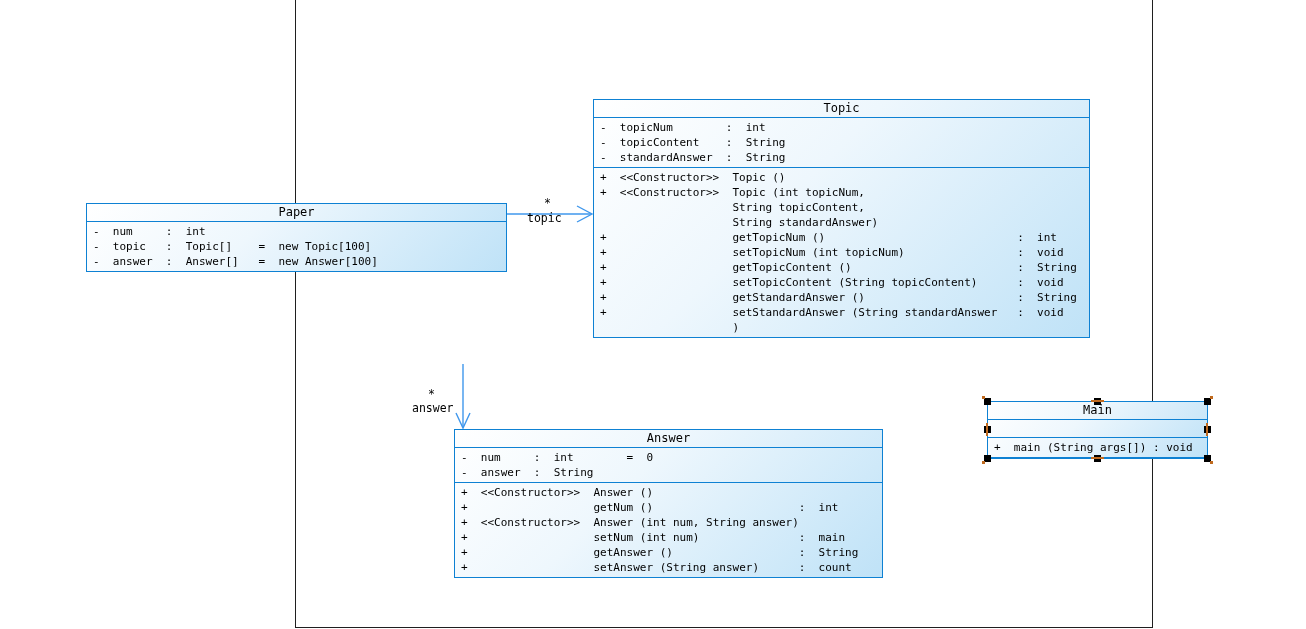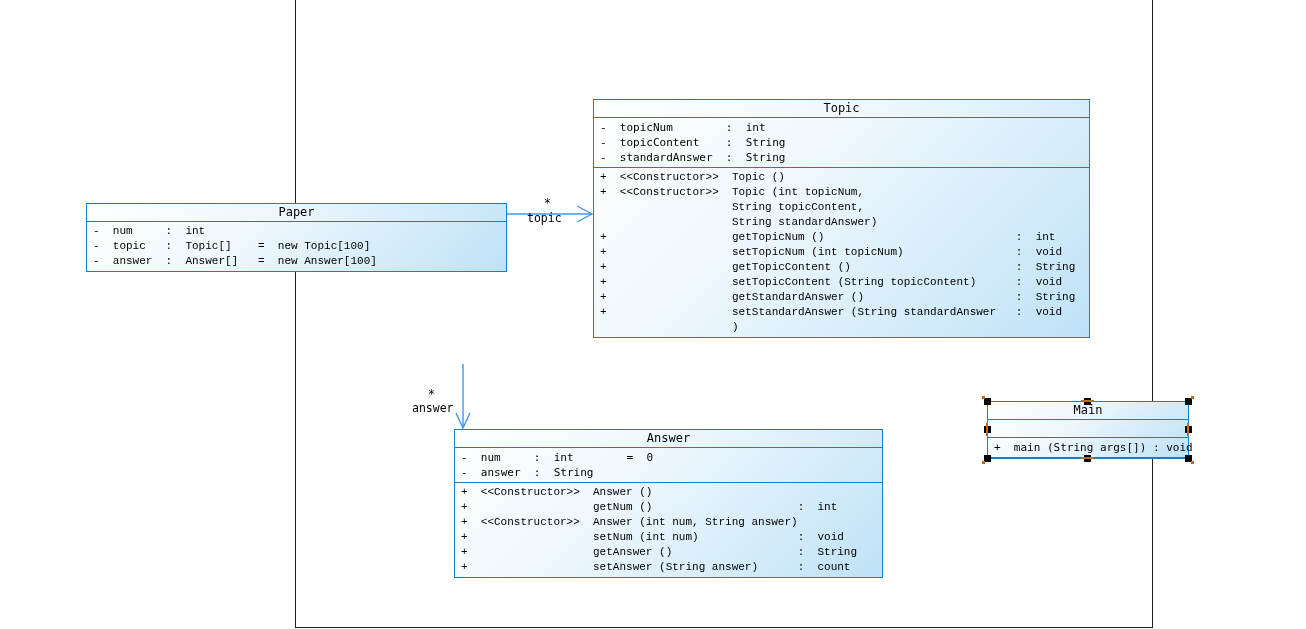--- a/index.html
+++ b/index.html
@@ -23,21 +23,21 @@
     background:linear-gradient(135deg,#ffffff 0%,#eef7fd 40%,#bfe2f7 100%);
     box-sizing:border-box;
     overflow:visible;
   }
   .uml-title {
     height:17px; line-height:17px; text-align:center;
     font-size:12px; border-bottom:1px solid #0e81d3;
     white-space:pre;
   }
   .uml-section { padding:2px 6px; border-bottom:1px solid #0e81d3; }
-  .uml-section:last-child { border-bottom:none;font-family:Liberation Mono, monospace; }
+  .uml-section:last-child { border-bottom:none; }
   .uml-line { white-space:pre; font-size:11px; line-height:15px; height:15px; }
   .empty-section { height:17px; padding:0 6px; }
 
   
   .conn-label { position:absolute; white-space:pre; font-size:11.5px; line-height:14px; }
 
   svg.connectors { position:absolute; left:0; top:0; pointer-events:none; }
   svg.connectors * { pointer-events:auto; }
 
   
@@ -52,21 +52,21 @@
   .h-ml::before,.h-mr::before { top:-3px; bottom:-3px; left:2px; width:2px; }
   .h-tl::before { left:-2px; top:-2px; width:3px; height:3px; }
   .h-tr::before { right:-2px; top:-2px; width:3px; height:3px; }
   .h-bl::before { left:-2px; bottom:-2px; width:3px; height:3px; }
   .h-br::before { right:-2px; bottom:-2px; width:3px; height:3px; }
 
   
   #box-paper  { left:86px;  top:203px; width:421px; }
   #box-topic  { left:593px; top:99px;  width:497px; }
   #box-answer { left:454px; top:429px; width:429px; }
-  #box-main   { left:987px; top:401px; width:202px; }
+  #box-main   { left:987px; top:401px; width:221px; }
 
   #lbl-topic-mult   { left:544px; top:196px; }
   #lbl-topic-name   { left:527px; top:211px; }
   #lbl-answer-mult  { left:428px; top:387px; }
   #lbl-answer-name  { left:412px; top:401px; }
 </style>
 </head>
 <body>
 
 <div class="canvas">
@@ -123,21 +123,21 @@
   <div class="uml-class" id="box-answer">
     <div class="uml-title">Answer</div>
     <div class="uml-section">
       <div class="uml-line">-  num     :  int        =  0</div>
       <div class="uml-line">-  answer  :  String</div>
     </div>
     <div class="uml-section">
       <div class="uml-line">+  &lt;&lt;Constructor&gt;&gt;  Answer ()</div>
       <div class="uml-line">+                   getNum ()                      :  int</div>
       <div class="uml-line">+  &lt;&lt;Constructor&gt;&gt;  Answer (int num, String answer)</div>
-      <div class="uml-line">+                   setNum (int num)               :  void</div>
+      <div class="uml-line">+                   setNum (int num)               :  main</div>
       <div class="uml-line">+                   getAnswer ()                   :  String</div>
       <div class="uml-line">+                   setAnswer (String answer)      :  count</div>
     </div>
   </div>
 
   <div class="uml-class" id="box-main">
     <div class="uml-title">Main</div>
     <div class="uml-section empty-section"></div>
     <div class="uml-section">
       <div class="uml-line">+  main (String args[]) : void</div>

